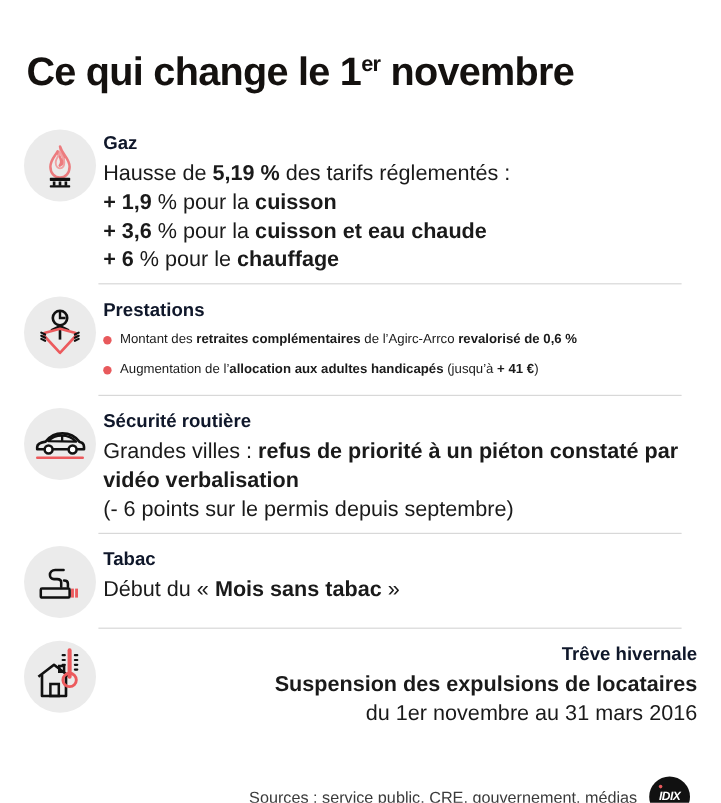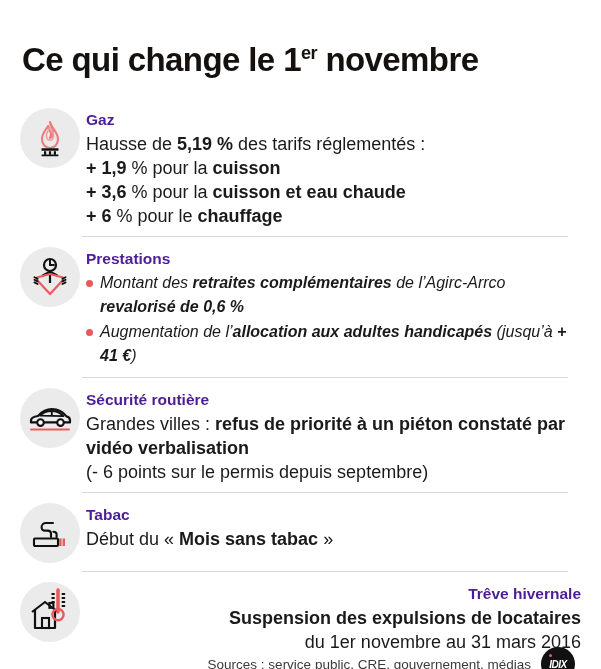--- a/index.html
+++ b/index.html
@@ -78,21 +78,21 @@
   }
   .icon-circle svg { display: block; overflow: visible; }
 
   .body {
     flex: 1;
     padding-left: 4px;
     padding-top: 6px;
     padding-right: 20px;
   }
   .sec-title {
-    color: #4c1d95;
+    color: #0f172a;
     font-size: 15.5px;
     font-weight: bold;
     line-height: 20px;
     margin-bottom: 2px;
   }
   .line {
     font-size: 18px;
     line-height: 24px;
     color: #1a1a1a;
     white-space: nowrap;
@@ -101,24 +101,23 @@
   .line b { font-weight: bold; }
 
   ul.bullets {
     list-style: none;
     margin: 0;
     padding: 0;
   }
   ul.bullets li {
     position: relative;
     padding-left: 14px;
-    font-size: 16px;
+    font-size: 11px;
     line-height: 24px;
     margin-bottom: 1px;
-    font-style: italic;
   }
   ul.bullets li::before {
     content: "";
     position: absolute;
     left: 0;
     top: 9px;
     width: 7px;
     height: 7px;
     border-radius: 50%;
     background: #e8595c;

